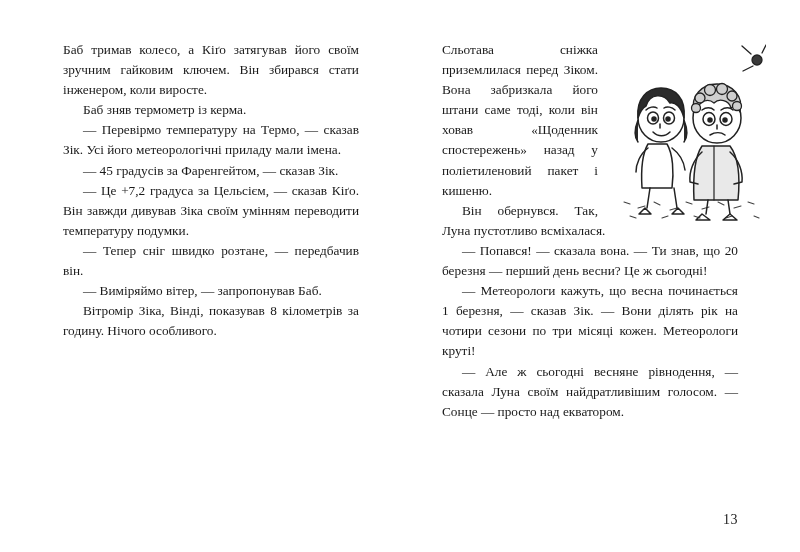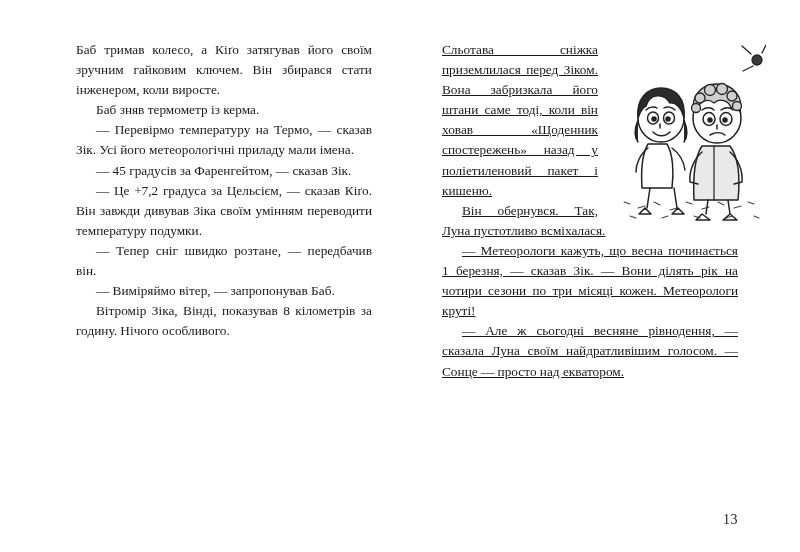--- a/index.html
+++ b/index.html
@@ -20,29 +20,28 @@
     height: 552px;
     box-sizing: border-box;
   }
   .page {
     position: absolute;
     top: 0;
     height: 552px;
     box-sizing: border-box;
   }
   .page-left {
-    left: 14px;
+    left: 1px;
     width: 400px;
     padding: 40px 42px 30px 62px;
   }
   .page-right {
     left: 400px;
     width: 400px;
     padding: 40px 62px 30px 42px;
-    text-decoration: underline;
   }
   .body-text {
     font-size: 13.3px;
     line-height: 20.1px;
     text-align: justify;
     text-justify: inter-word;
     hyphens: manual;
   }
   .body-text p {
     margin: 0;
@@ -168,20 +167,21 @@
           <circle cx="139" cy="34" r="5" fill="#3a3a3a"></circle>
           <path d="M133 28 l-9 -8 M135 40 l-10 5 M144 27 l4 -8"></path>
         </g>
       </svg>
     </div>
 
     <div class="body-text">
       <div class="wrap-box"></div>
       <p class="noindent">Сльотава сніжка приземлилася перед Зіком. Вона забризкала його штани саме тоді, коли він ховав «Щоденник спостережень» назад у поліетиленовий пакет і кишеню.</p>
       <p>Він обернувся. Так, Луна пустотливо всміхалася.</p>
+      <p>— Попався! — сказала вона. — Ти знав, що 20 березня — перший день весни? Це ж сьогодні!</p>
       <p>— Метеорологи кажуть, що весна починається 1 березня, — сказав Зік. — Вони ділять рік на чотири сезони по три місяці кожен. Метеорологи круті!</p>
       <p>— Але ж сьогодні веснянe рівнодення, — сказала Луна своїм найдратливішим голосом. — Сонце — просто над екватором.</p>
     </div>
 
     <div class="page-number">13</div>
   </div>
 
 </div>
 
 </body></html>

